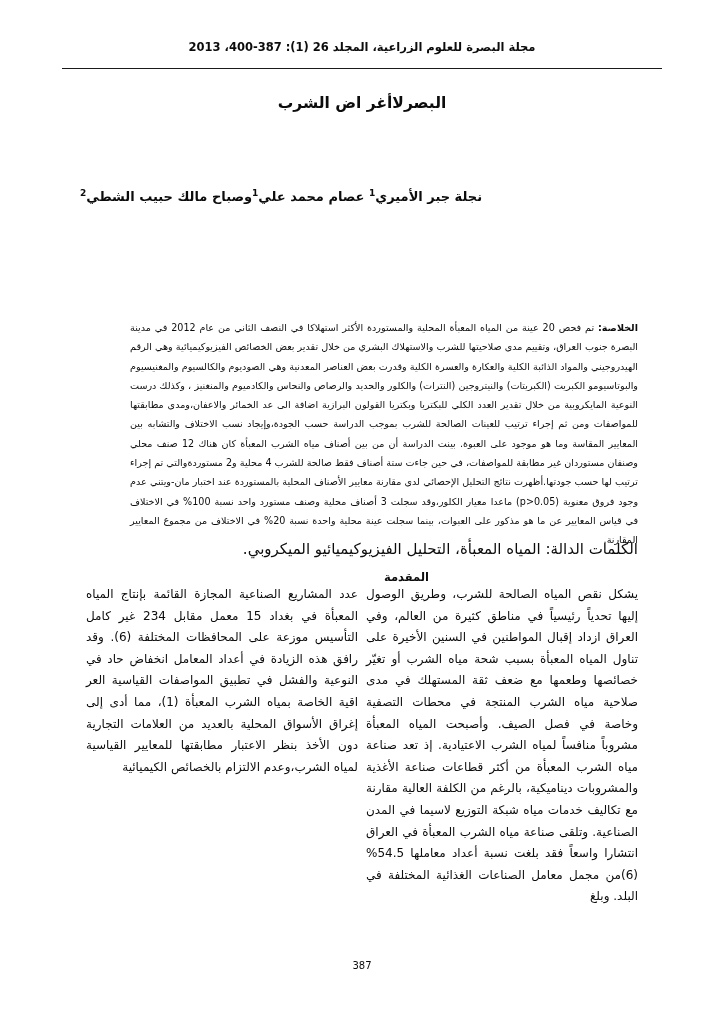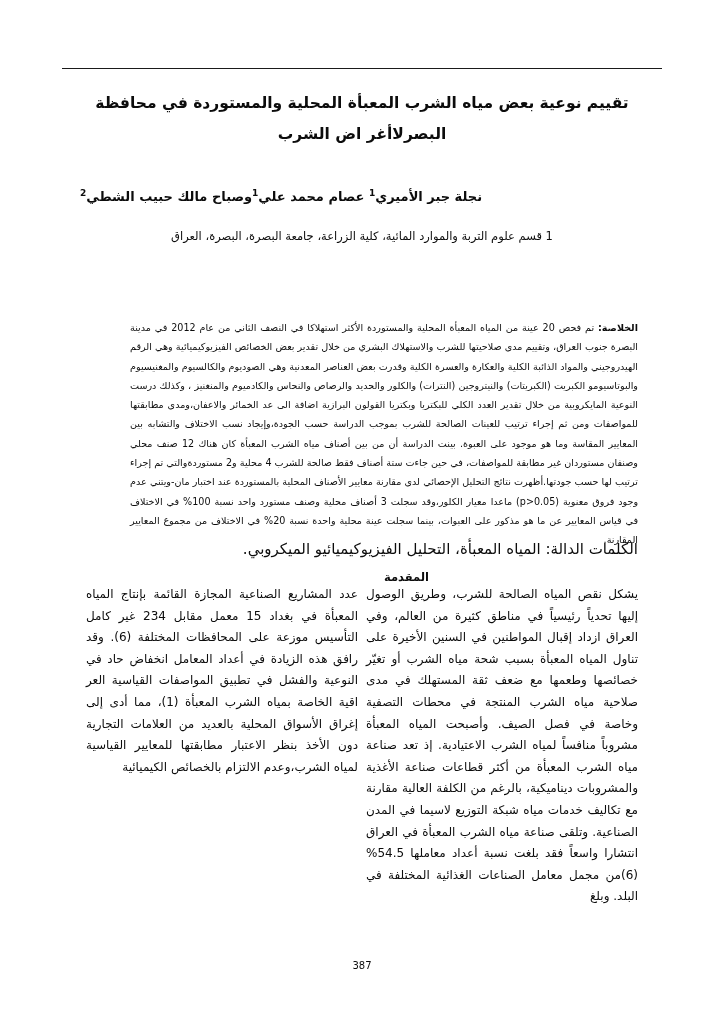--- a/index.html
+++ b/index.html
@@ -168,34 +168,33 @@
     text-align: center;
     font-size: 10px;
     direction: ltr;
   }
 </style>
 </head>
 <body>
 
 <div class="page">
 
+  <div class="running-head">مجلة البصرة للعلوم الزراعية، المجلد 26 (1): 387-400، 2013</div>
 
   <div class="head-rule"></div>
 
   <div class="title-block">
-    <div class="title-line">تقييم نوعية بعض مياه الشرب المعبأة المحلية والمستوردة في محافظة</div>
     <div class="title-line title-line-2">البصرلاأغر اض الشرب</div>
   </div>
 
   <div class="authors">
     <span>نجلة جبر الأميري</span><sup>1</sup><span> عصام محمد علي</span><sup>1</sup><span>وصباح مالك حبيب الشطي</span><sup>2</sup>
   </div>
 
   <div class="affils">
-    <div class="affil-line">1 قسم علوم التربة والموارد المائية، كلية الزراعة، جامعة البصرة، البصرة، العراق</div>
   </div>
 
   <div class="abstract">
     <span class="lbl">الخلاصة:</span><span> تم فحص 20 عينة من المياه المعبأة المحلية والمستوردة الأكثر استهلاكا في النصف الثاني من عام 2012 في مدينة البصرة جنوب العراق، وتقييم  مدى صلاحيتها للشرب والاستهلاك البشري من خلال تقدير بعض الخصائص الفيزيوكيميائية وهي الرقم الهيدروجيني والمواد الذائبة الكلية والعكارة والعسرة الكلية وقدرت بعض العناصر المعدنية وهي الصوديوم والكالسيوم والمغنيسيوم والبوتاسيومو الكبريت (الكبريتات) والنيتروجين (النترات) والكلور والحديد والرصاص والنحاس والكادميوم والمنغنيز ، وكذلك درست النوعية المايكروبية من خلال تقدير العدد الكلي للبكتريا وبكتريا القولون البرازية اضافة الى عد الخمائر والاعفان،ومدى مطابقتها للمواصفات ومن ثم إجراء ترتيب للعينات الصالحة للشرب بموجب الدراسة حسب الجودة،وإيجاد نسب الاختلاف والتشابه بين المعايير المقاسة وما هو موجود على العبوة. بينت الدراسة أن من بين أصناف مياه الشرب المعبأة كان هناك 12 صنف محلي وصنفان مستوردان غير مطابقة للمواصفات، في حين جاءت ستة أصناف فقط صالحة للشرب 4 محلية و2 مستوردةوالتي تم إجراء ترتيب لها حسب جودتها.أظهرت نتائج التحليل الإحصائي لدى مقارنة معايير الأصناف المحلية بالمستوردة عند اختبار مان-ويتني  عدم وجود فروق معنوية (p&gt;0.05)  ماعدا معيار الكلور،وقد سجلت 3 أصناف محلية وصنف مستورد واحد نسبة 100% في الاختلاف في قياس المعايير عن ما هو مذكور على العبوات، بينما سجلت عينة محلية واحدة نسبة 20% في الاختلاف من مجموع المعايير المقارنة.</span>
   </div>
 
   <div class="keywords">الكلمات الدالة: المياه المعبأة، التحليل الفيزيوكيميائيو الميكروبي.</div>
 
   <div class="section-heading">المقدمة</div>
 

